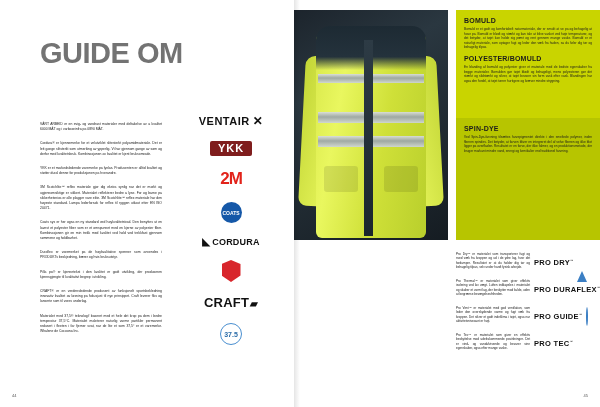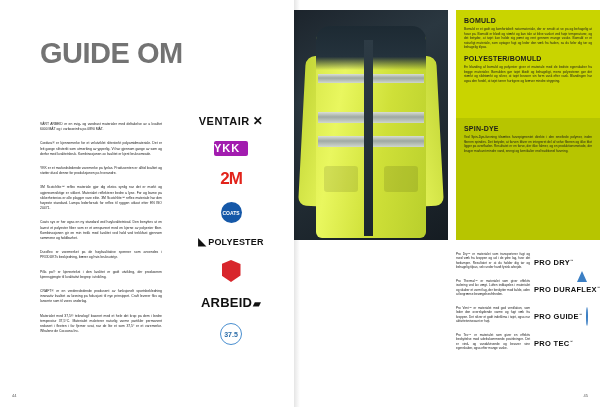--- a/index.html
+++ b/index.html
@@ -79,24 +79,24 @@
     margin-left: 3px;
     color: #111;
   }
   .logo-cordura {
     font-size: 12.5px;
     letter-spacing: 0.3px;
     font-style: italic;
   }
   .logo-cordura .dot { color: #e03030; }
   .logo-ykk {
-    background: #a21caf;
+    background: #7f1d1d;
     color: #fff;
     font-size: 11px;
-    padding: 1px 8px 2px 0;
+    padding: 1px 8px 2px 8px;
     border-radius: 2px;
     letter-spacing: 1px;
   }
   .logo-3m {
     font-size: 17px;
     color: #e2231a;
     letter-spacing: -1px;
   }
   .logo-circle {
     width: 21px; height: 21px;
@@ -377,29 +377,29 @@
       <div class="logo logo-3m">
         <span>2M</span>
       </div>
 
       <div class="logo logo-circle">
         <span>COATS</span>
       </div>
 
       <div class="logo logo-duraflex">
         <span class="tri">◣</span>
-        <span>POLYESTER</span>
+        <span>CORDURA</span>
       </div>
 
       <div class="logo logo-shield">
         <span></span>
       </div>
 
       <div class="logo logo-craft">
-        <span>ARBEID</span>
+        <span>CRAFT</span>
           <span class="swoosh">▰</span>
       </div>
 
       <div class="logo logo-375">
         <span>37.5</span>
       </div>
     </div>
 
     <div class="pagenum left">44</div>
   </div>

